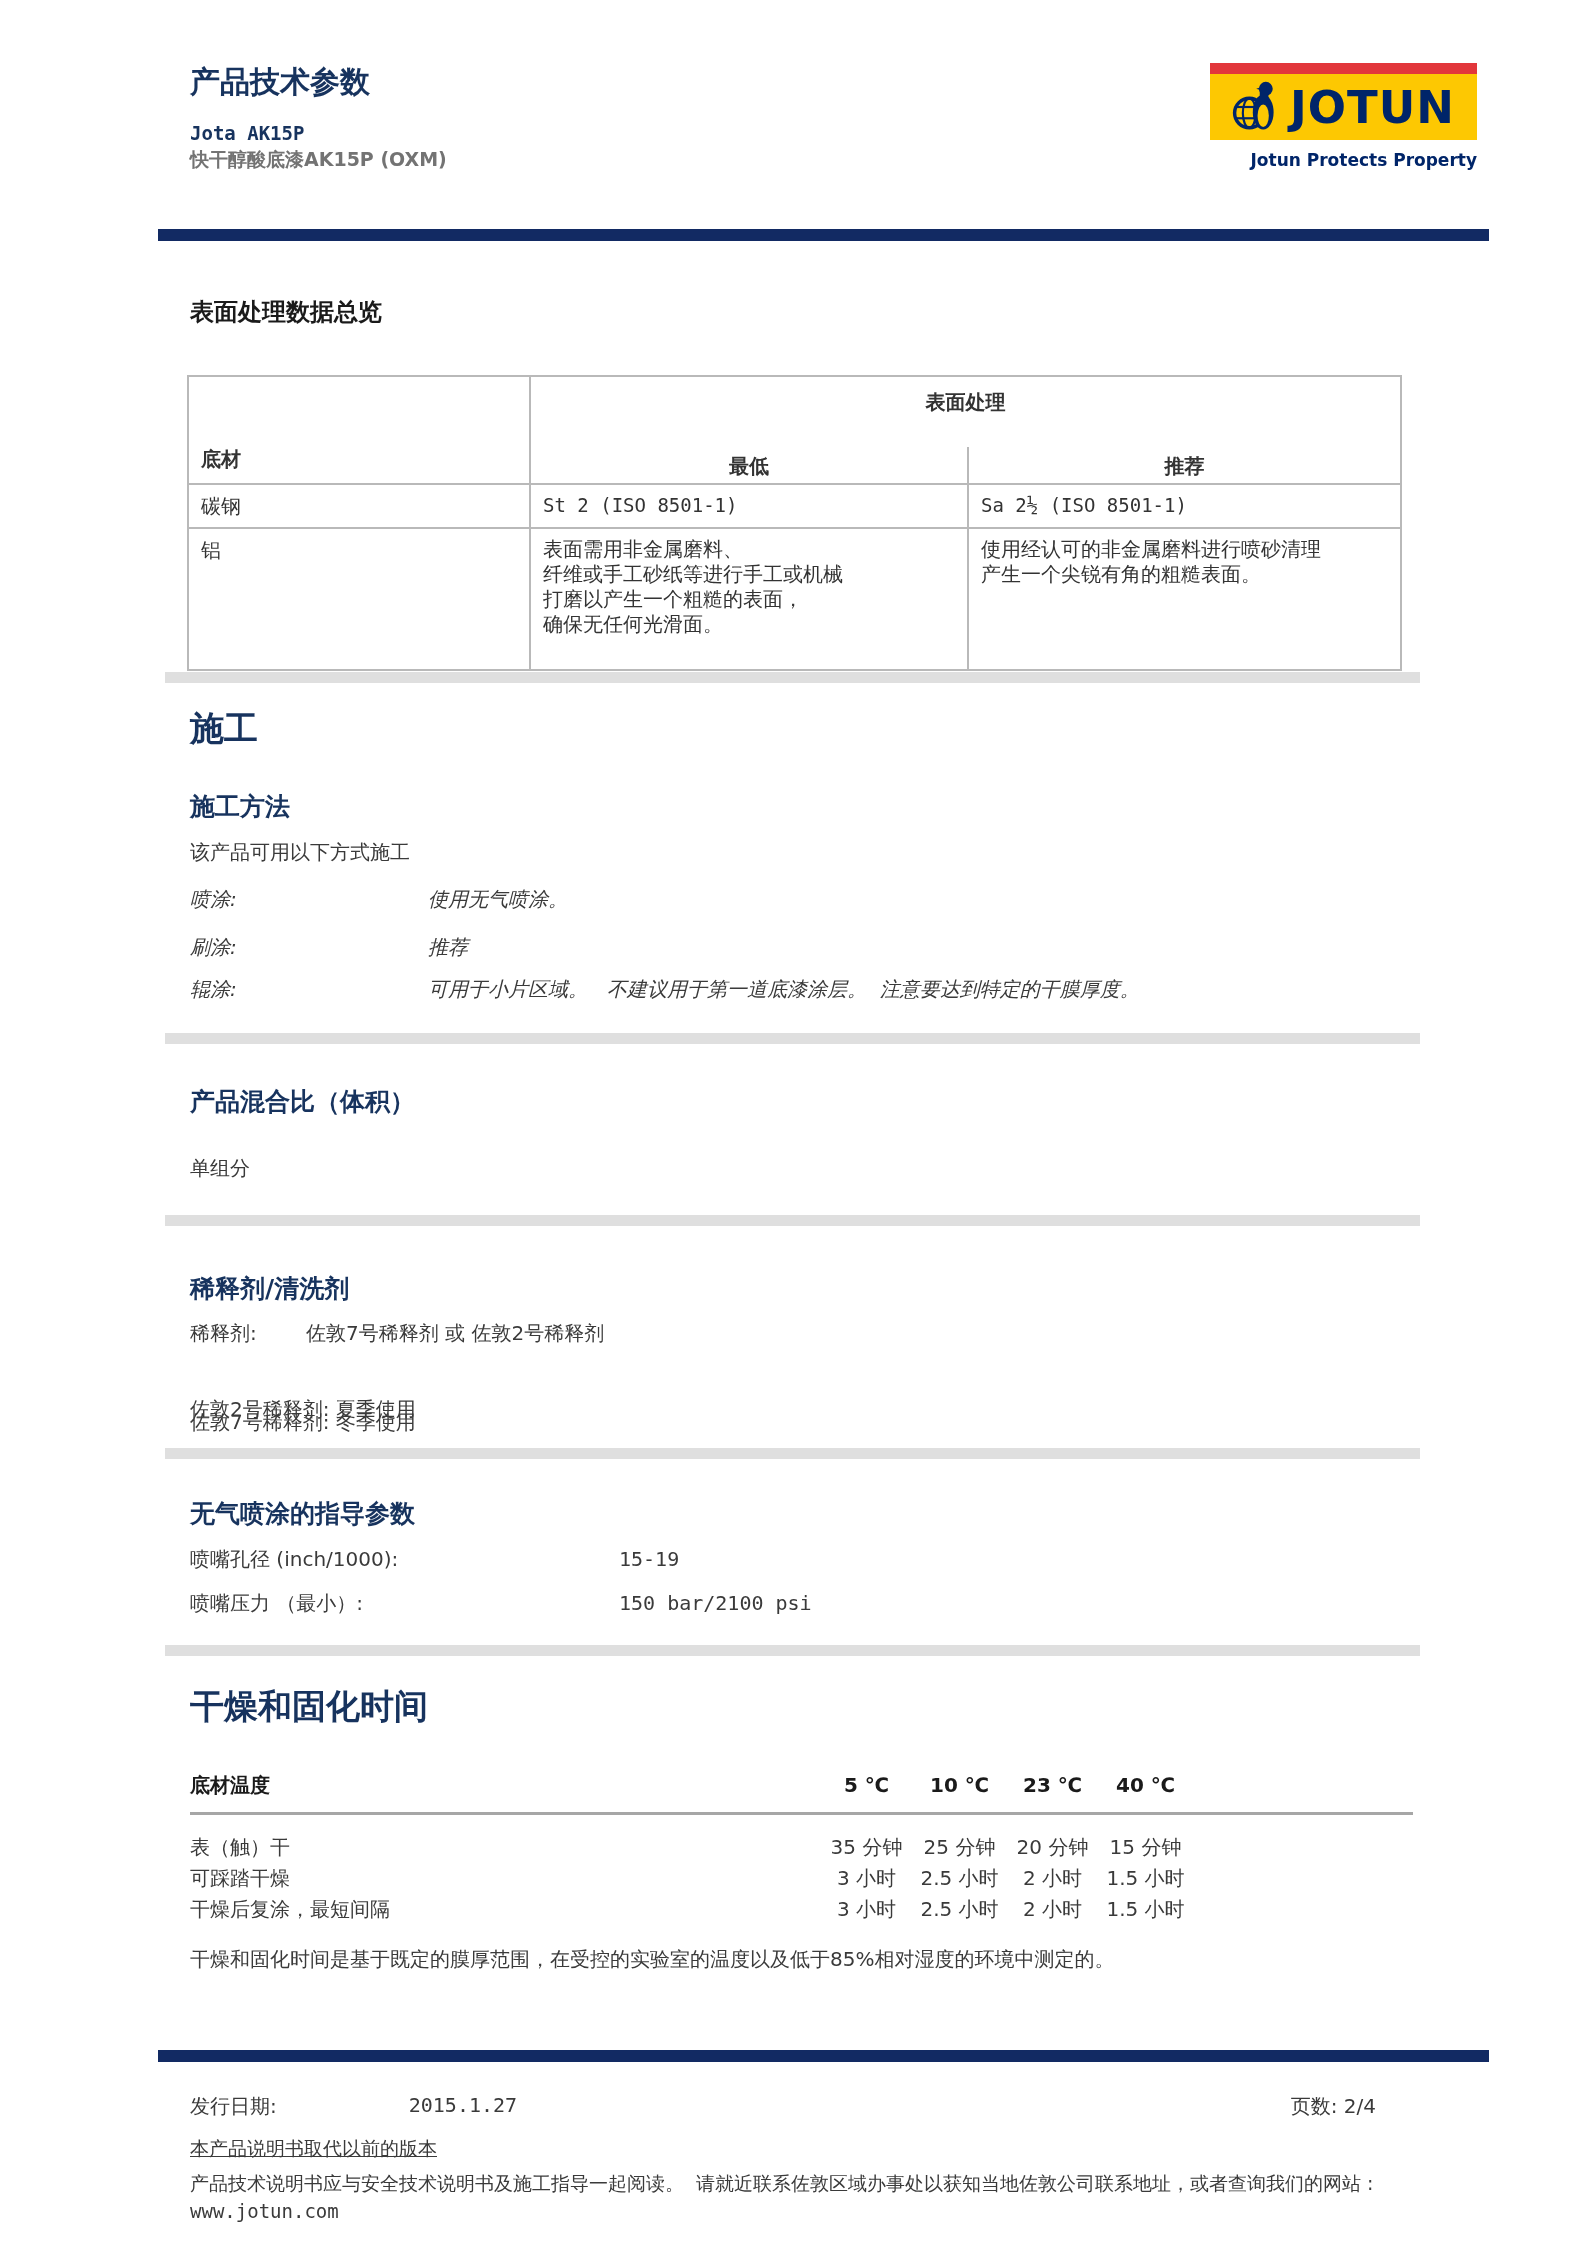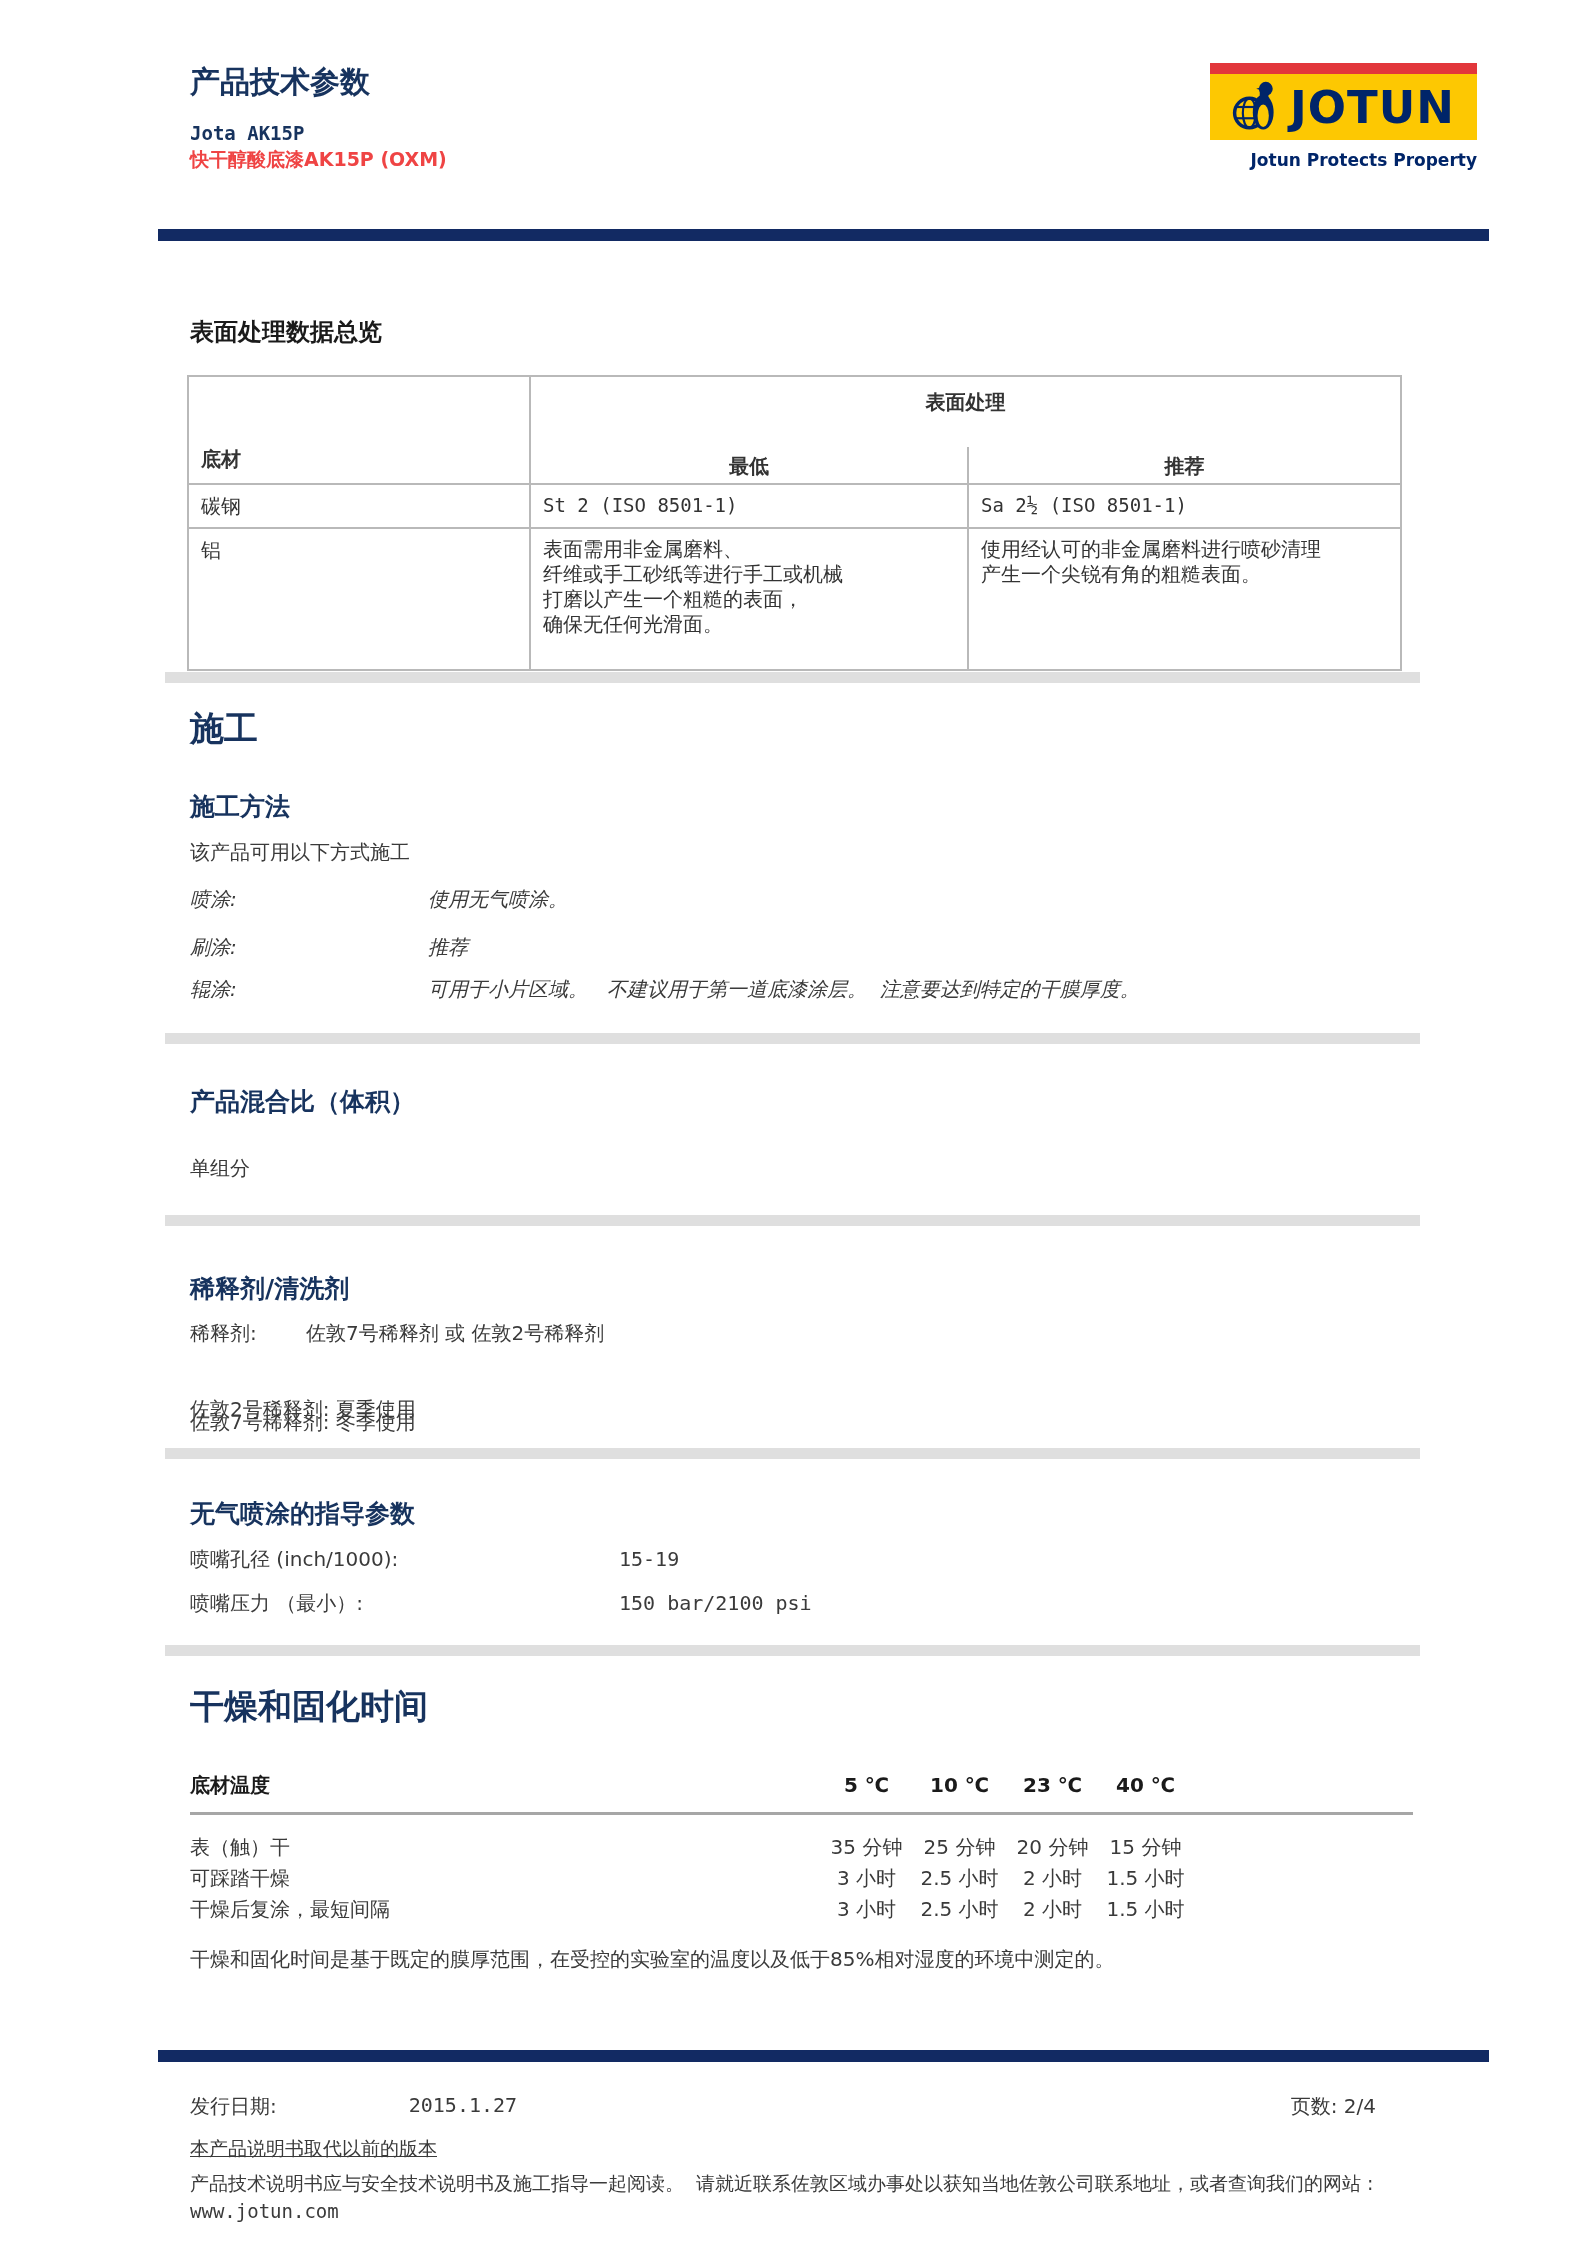--- a/index.html
+++ b/index.html
@@ -7,21 +7,21 @@
     position:relative; width:1586px; height:2245px; background:#ffffff;
     font-family:"DejaVu Sans", sans-serif; color:#3a3a3a; overflow:hidden;
   }
   .mono { font-family:"DejaVu Sans Mono", monospace; }
   .prewrap { white-space:pre-wrap; }
   .abs { position:absolute; }
 
   
   .doc-title { left:190px; top:62px; font-size:30px; font-weight:bold; color:#17335e; }
   .prod-line1 { left:190px; top:122px; font-size:19px; font-weight:bold; color:#17335e; }
-  .prod-line2 { left:190px; top:147px; font-size:19px; font-weight:bold; color:#ef4444; }
+  .prod-line2 { left:190px; top:147px; font-size:19px; font-weight:bold; color:#737373; }
 
   .logo { left:1210px; top:63px; width:267px; height:77px; background:#fdc802; }
   .logo-stripe { position:absolute; left:0; top:0; width:100%; height:11px; background:#e2373b; }
   .logo-inner { position:absolute; left:0; top:11px; width:100%; height:66px; display:flex; align-items:center; }
   .logo-emblem { margin-left:22px; width:52px; height:56px; }
   .logo-word { font-size:45px; font-weight:bold; color:#002569; letter-spacing:1px; margin-left:6px;
                font-family:"DejaVu Sans", sans-serif; }
   .tagline { left:1210px; top:150px; width:267px; text-align:right; font-size:17px; font-weight:bold; color:#002569; }
 
   .navy-bar { left:158px; width:1331px; height:12px; background:#122a63; }
@@ -91,21 +91,21 @@
         <rect x="32" y="12" width="10" height="14" fill="#002569"></rect>
         <ellipse cx="36" cy="42" rx="6.5" ry="13" fill="#fdc802"></ellipse>
       </svg>
       <span class="logo-word">JOTUN</span>
     </div>
   </div>
   <div class="abs tagline">Jotun Protects Property</div>
 
   <div class="abs navy-bar" style="top:229px;"></div>
 
-  <div class="abs sec-title-sm" style="left:190px; top:296px;margin-top:20px;">表面处理数据总览</div>
+  <div class="abs sec-title-sm" style="left:190px; top:296px;">表面处理数据总览</div>
 
   <div class="abs sp-table">
     <div class="sp-header">
       <div class="sp-h-left">底材</div>
       <div class="sp-h-right">
         <div class="sp-h-group">表面处理</div>
         <div class="sp-h-sub">
           <div class="sp-h-min">最低</div>
           <div class="sp-h-rec">推荐</div>
         </div>

